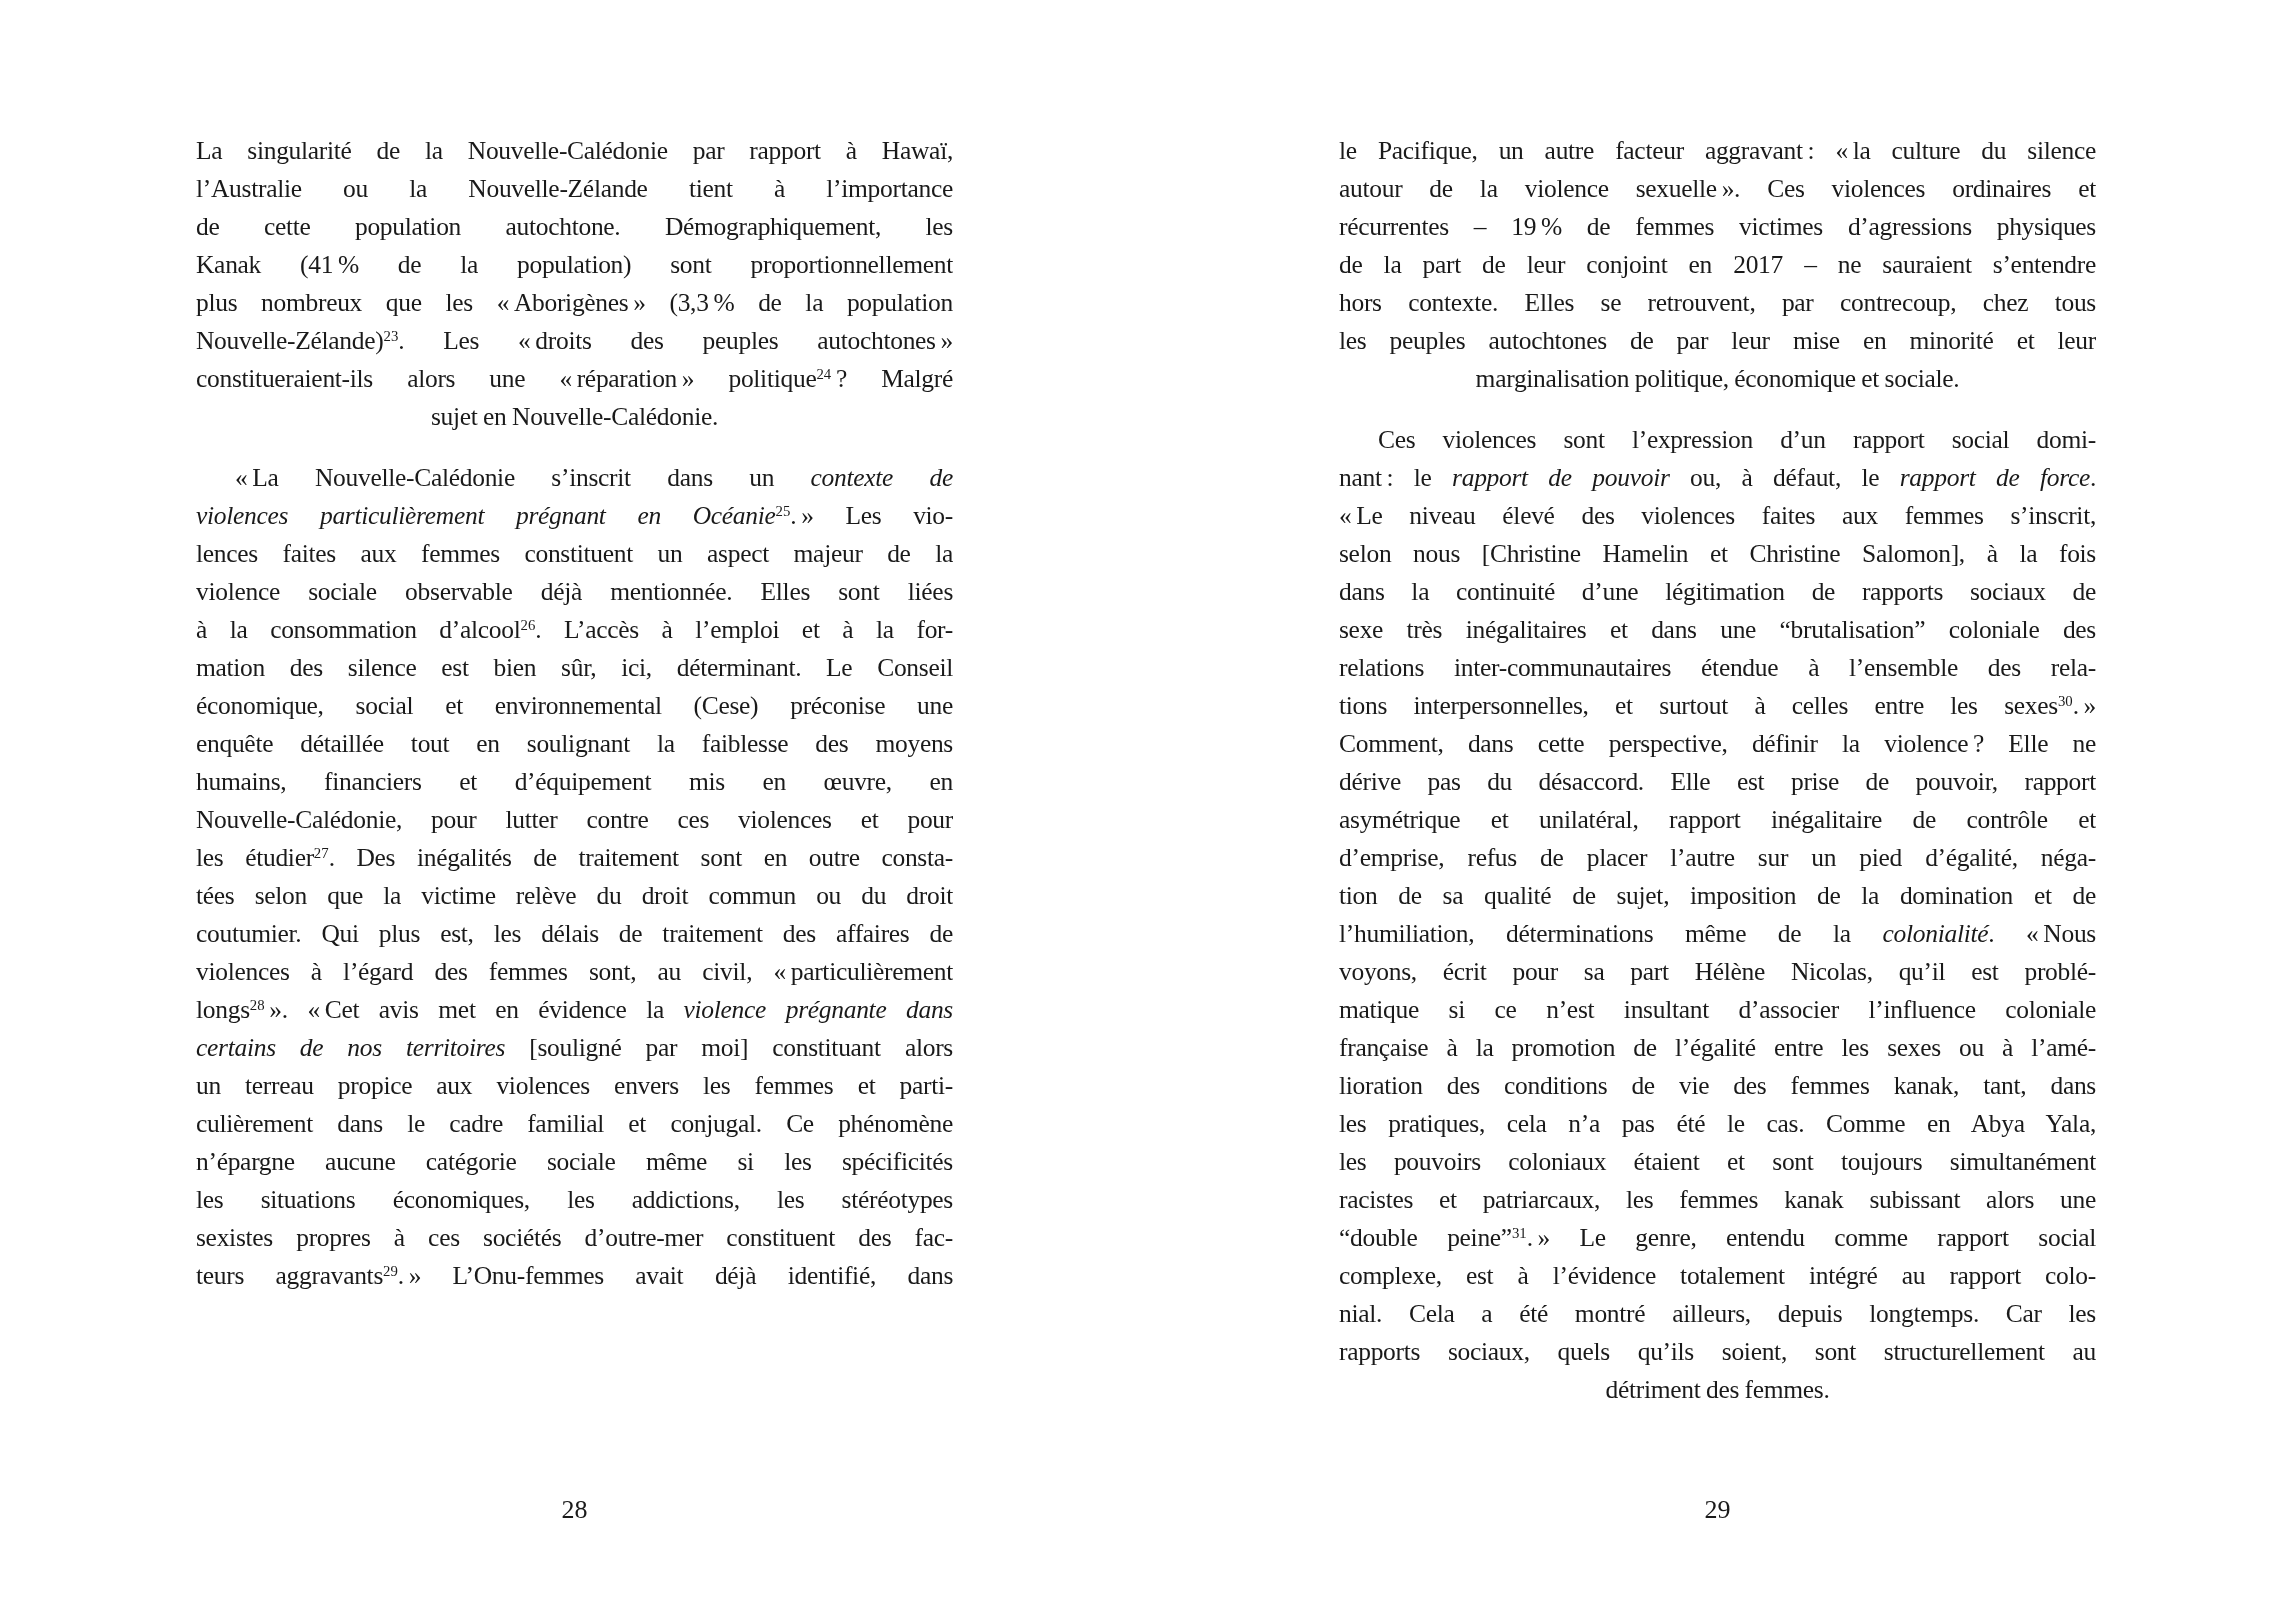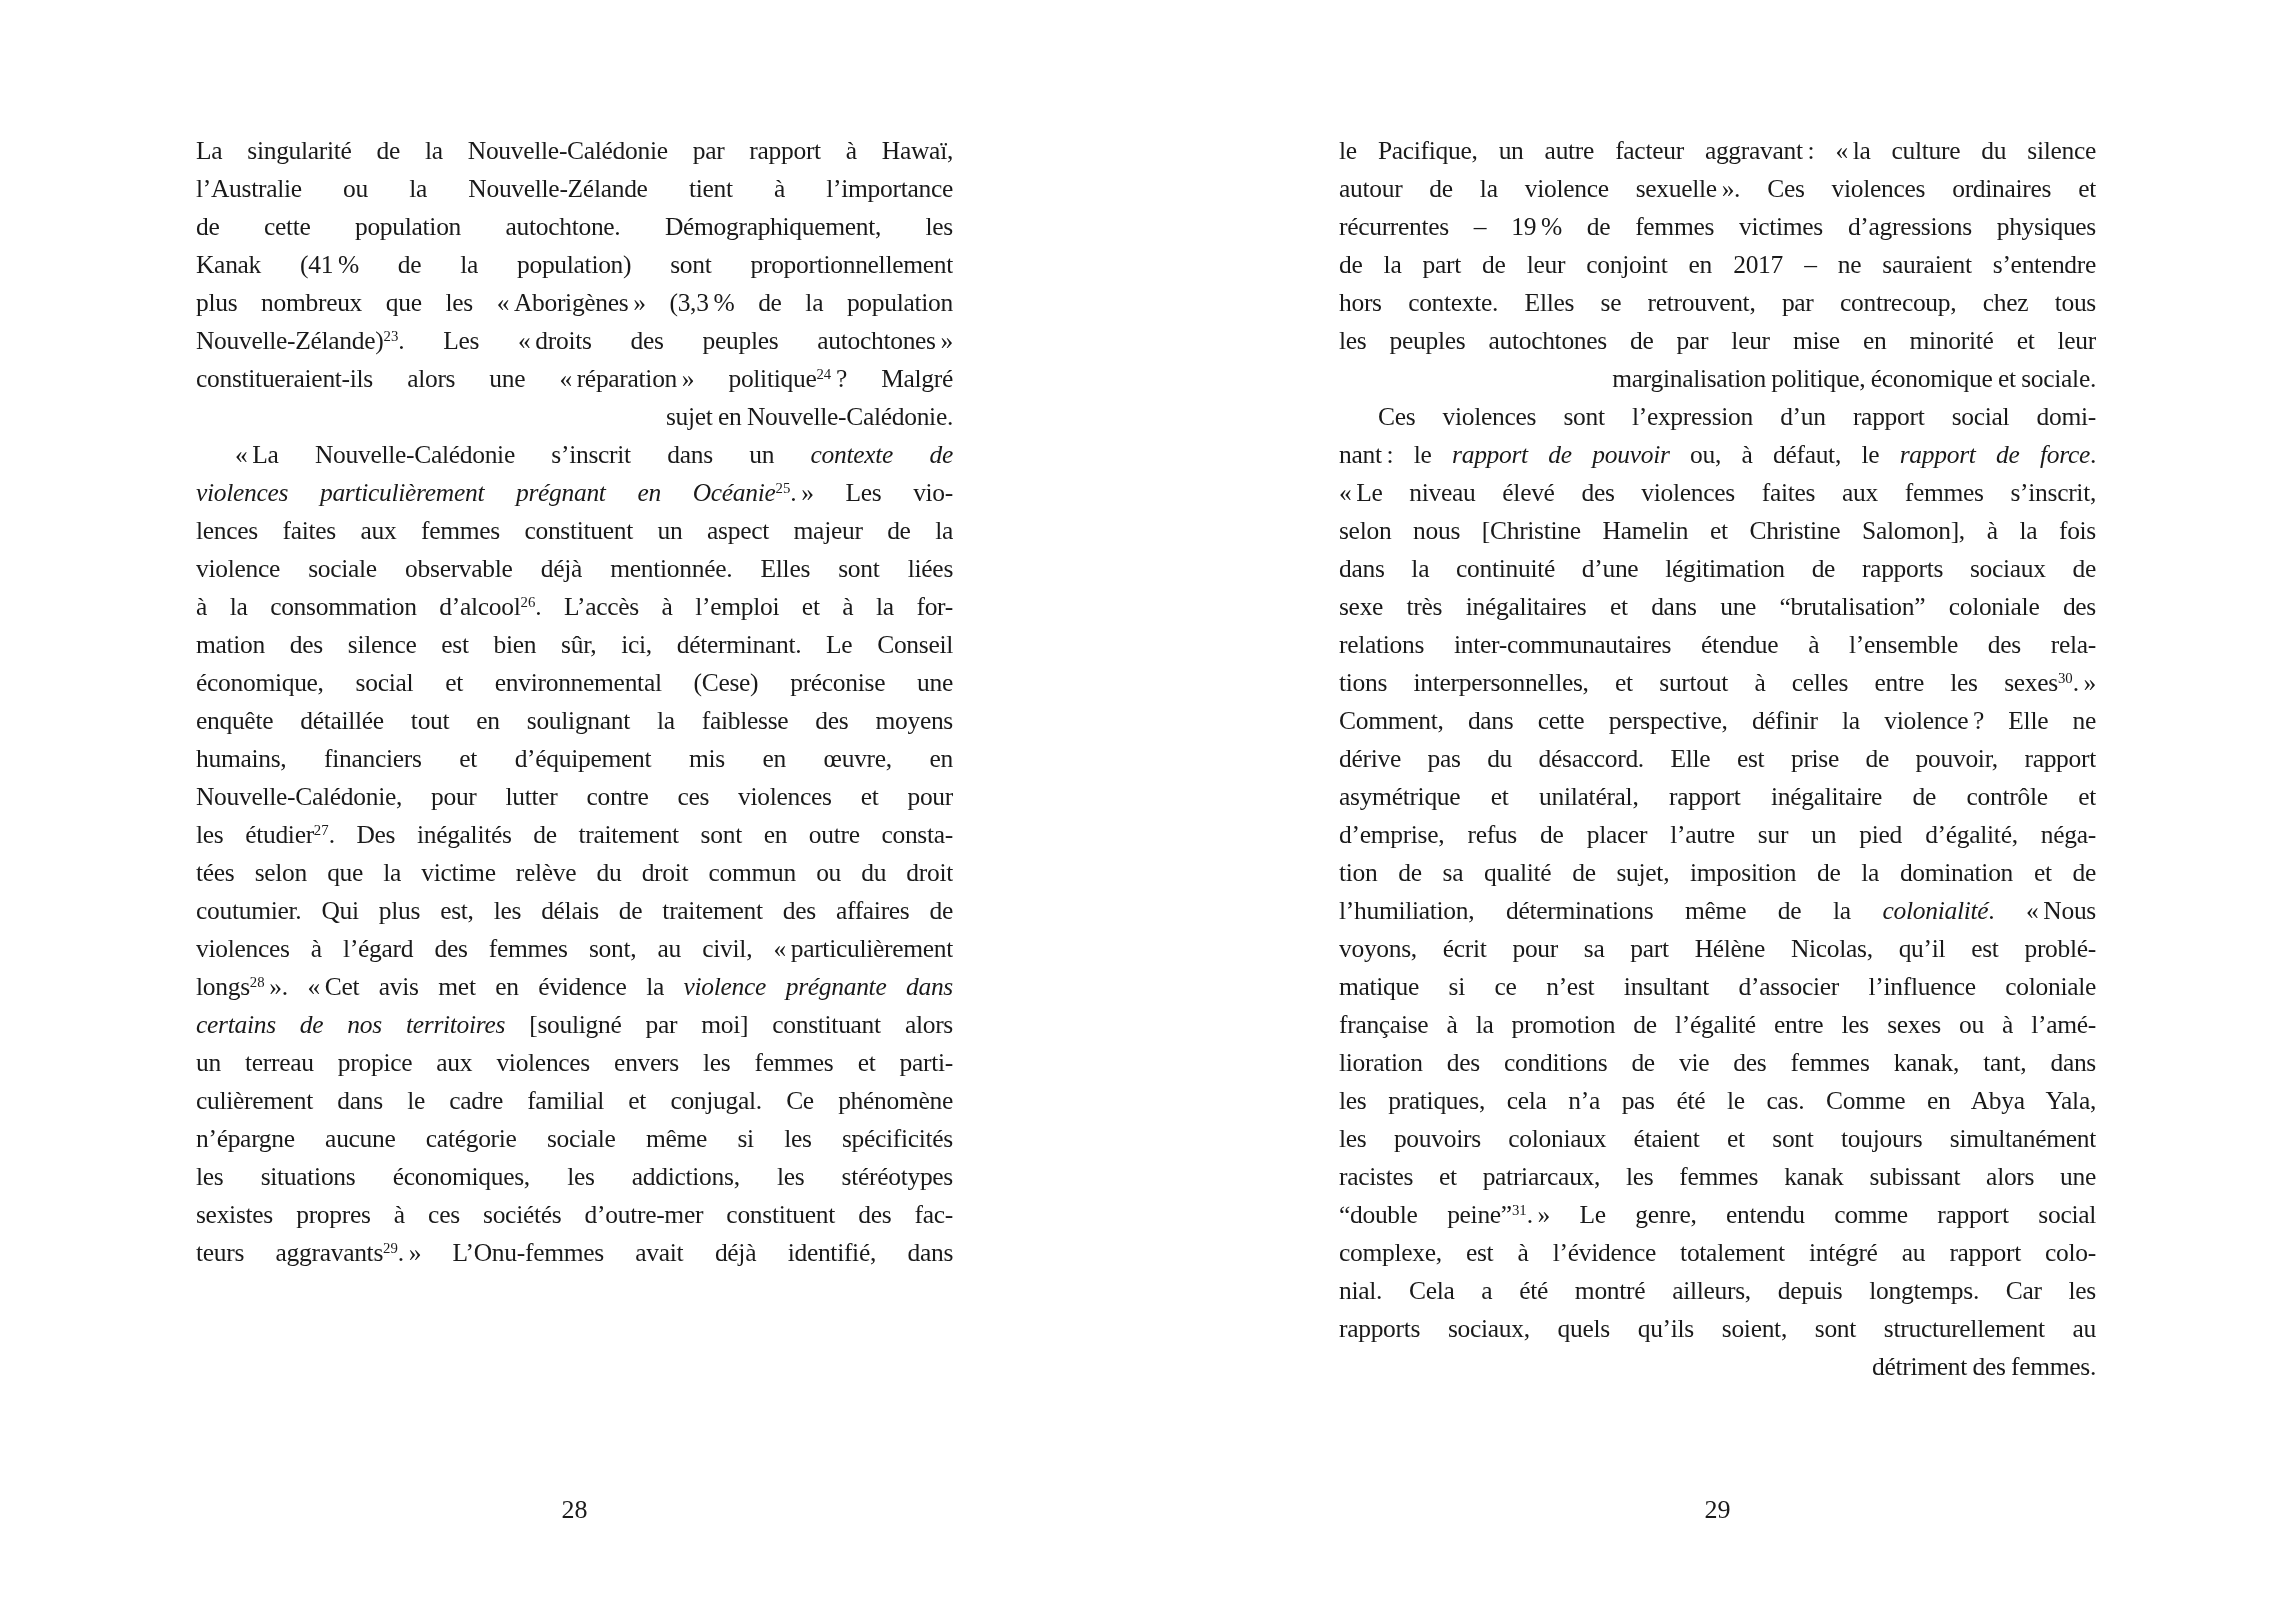--- a/index.html
+++ b/index.html
@@ -35,24 +35,24 @@
     height: 38px;
     overflow: hidden;
     text-align: justify;
     text-align-last: justify;
     letter-spacing: -0.3px;
     word-spacing: -0.6px;
     font-kerning: normal;
     white-space: normal;
   }
   .line.end {
-    text-align: right;
+    text-align: center;
     text-align-last: auto;
   }
-  .line.indent { text-indent: 39px; }
+  .line.indent { text-indent: 39px; margin-top: 23px; }
   .line em { font-style: italic; }
   .line sup {
     font-size: 0.58em;
     line-height: 0;
     vertical-align: baseline;
     position: relative;
     top: -0.52em;
     letter-spacing: 0;
   }
   .folio {

